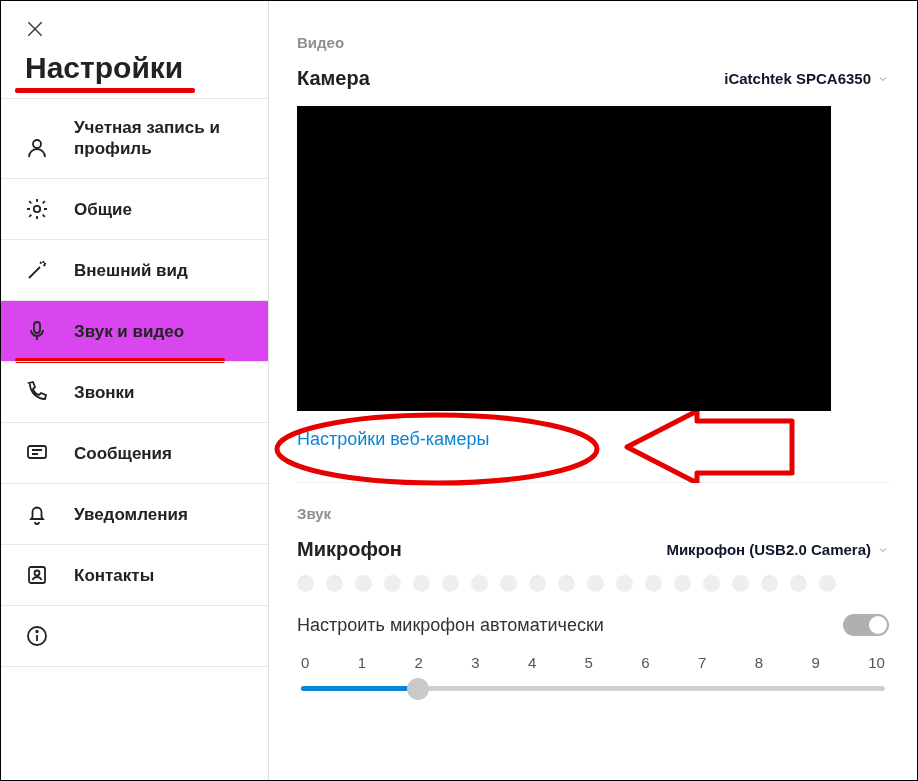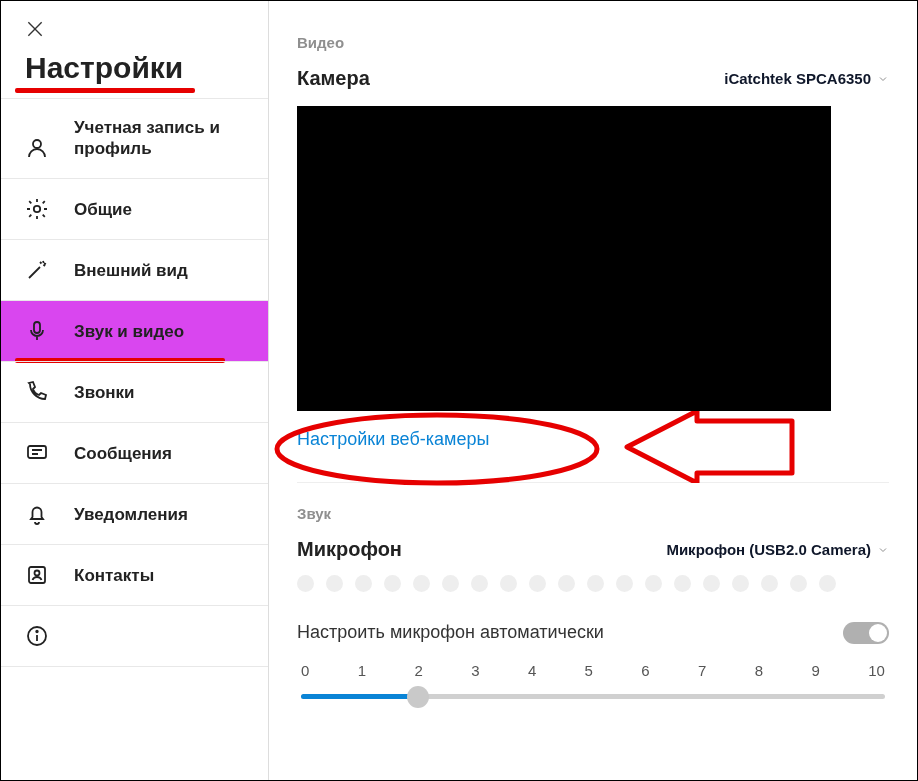--- a/index.html
+++ b/index.html
@@ -26,21 +26,21 @@
   .dropdown-val { color: #0f172a; font-size: 15px; font-weight: 600; display: flex; align-items: center; gap: 6px; cursor: pointer; }
   .chev { width: 12px; height: 12px; }
   .preview { margin-top: 16px; width: 534px; height: 305px; background: #000; }
   .link-row { margin-top: 18px; position: relative; border-bottom: 1px solid #eee; padding-bottom: 32px; }
   .link { color: #0a84d6; font-size: 18px; font-weight: 400; cursor: pointer; }
   .ellipse-annot { position: absolute; left: -30px; top: -20px; width: 340px; height: 80px; pointer-events: none; }
   .arrow-annot { position: absolute; left: 320px; top: -18px; width: 180px; height: 72px; pointer-events: none; }
   .sound-section { margin-top: 22px; }
   .meter { margin-top: 14px; display: flex; gap: 12px; }
   .meter .dot { width: 17px; height: 17px; border-radius: 50%; background: #eee; }
-  .auto-row { margin-top: 30px; display: flex; justify-content: space-between; }
+  .auto-row { margin-top: 22px; display: flex; justify-content: space-between; align-items: center; }
   .auto-row .txt { font-size: 18px; color: #333; }
   .toggle { width: 46px; height: 22px; background: #b0b0b0; border-radius: 11px; position: relative; cursor: pointer; }
   .toggle .knob { position: absolute; right: 2px; top: 2px; width: 18px; height: 18px; background: #fff; border-radius: 50%; }
   .slider-wrap { margin-top: 18px; padding: 0 4px; }
   .slider-labels { display: flex; justify-content: space-between; color: #555; font-size: 15px; margin-bottom: 6px; }
   .slider-track { position: relative; height: 22px; }
   .track-bg { position: absolute; top: 9px; left: 0; right: 0; height: 5px; background: #d0d0d0; border-radius: 3px; }
   .track-fill { position: absolute; top: 9px; left: 0; width: 20%; height: 5px; background: #0a84d6; border-radius: 3px; }
   .thumb { position: absolute; top: 1px; left: calc(20% - 11px); width: 22px; height: 22px; background: #c9c9c9; border-radius: 50%; }
 </style>

